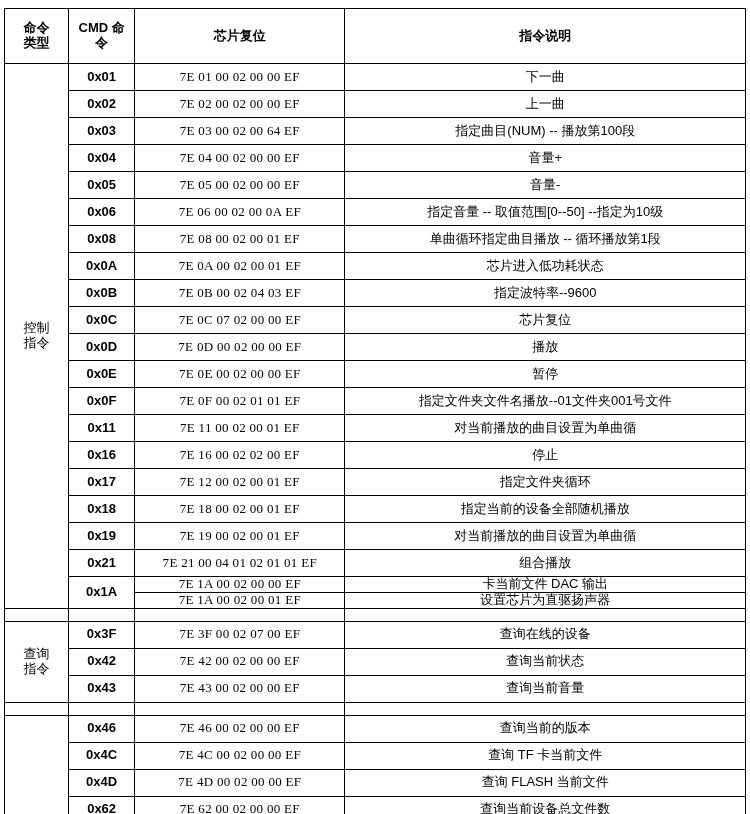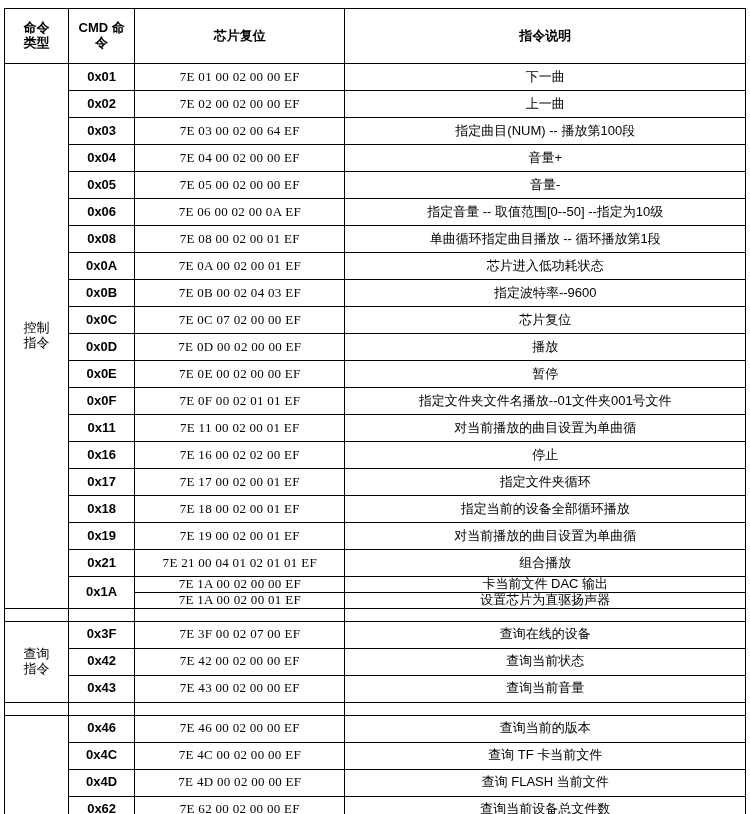--- a/index.html
+++ b/index.html
@@ -173,27 +173,27 @@
           <td class="ref-cell">7E 11 00 02 00 01 EF</td>
           <td class="desc-cell">对当前播放的曲目设置为单曲循</td>
         </tr>
         <tr>
           <td class="cmd-cell">0x16</td>
           <td class="ref-cell">7E 16 00 02 02 00 EF</td>
           <td class="desc-cell">停止</td>
         </tr>
         <tr>
           <td class="cmd-cell">0x17</td>
-          <td class="ref-cell">7E 17 00 02 00 01 EF</td>
+          <td class="ref-cell">7E 12 00 02 00 01 EF</td>
           <td class="desc-cell">指定文件夹循环</td>
         </tr>
         <tr>
           <td class="cmd-cell">0x18</td>
           <td class="ref-cell">7E 18 00 02 00 01 EF</td>
-          <td class="desc-cell">指定当前的设备全部循环播放</td>
+          <td class="desc-cell">指定当前的设备全部随机播放</td>
         </tr>
         <tr>
           <td class="cmd-cell">0x19</td>
           <td class="ref-cell">7E 19 00 02 00 01 EF</td>
           <td class="desc-cell">对当前播放的曲目设置为单曲循</td>
         </tr>
         <tr>
           <td class="cmd-cell">0x21</td>
           <td class="ref-cell">7E 21 00 04 01 02 01 01 EF</td>
           <td class="desc-cell">组合播放</td>

